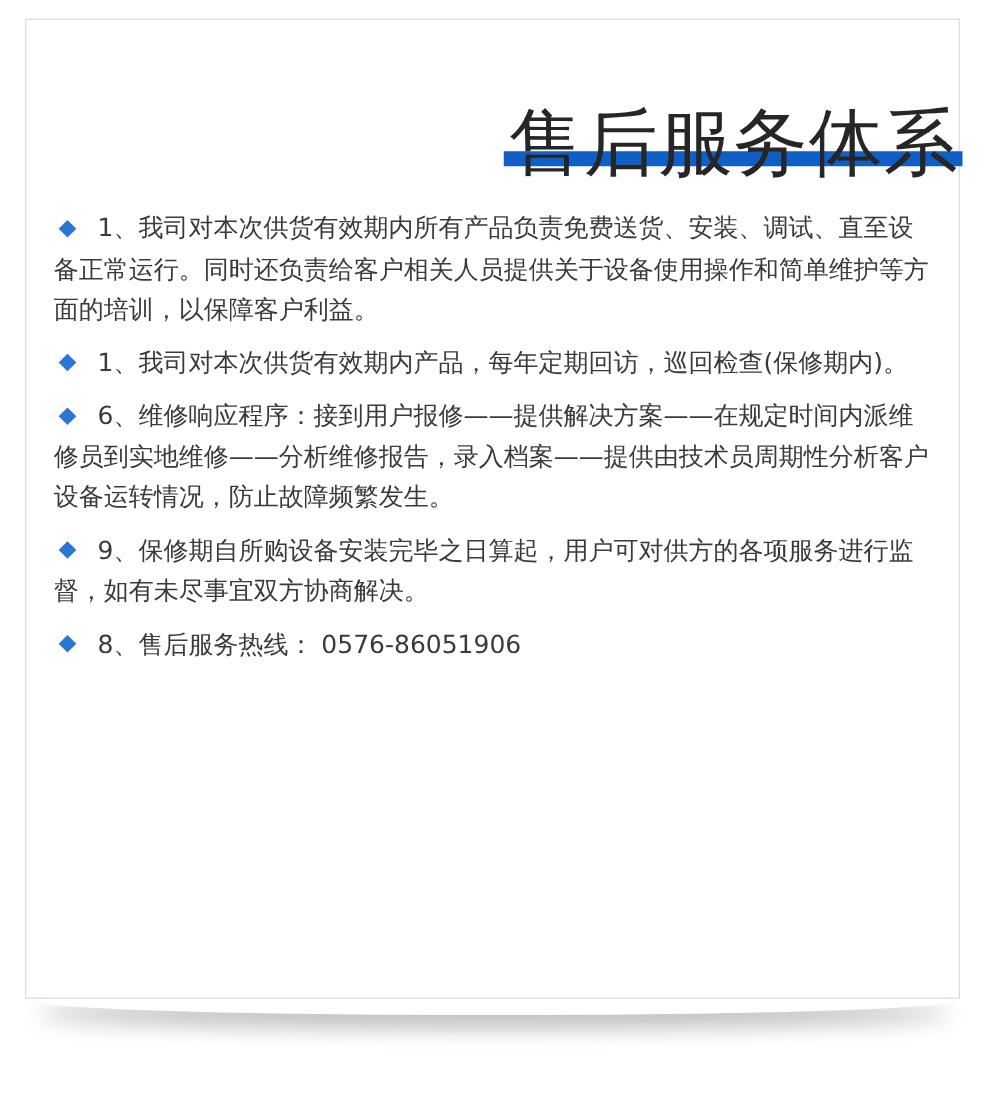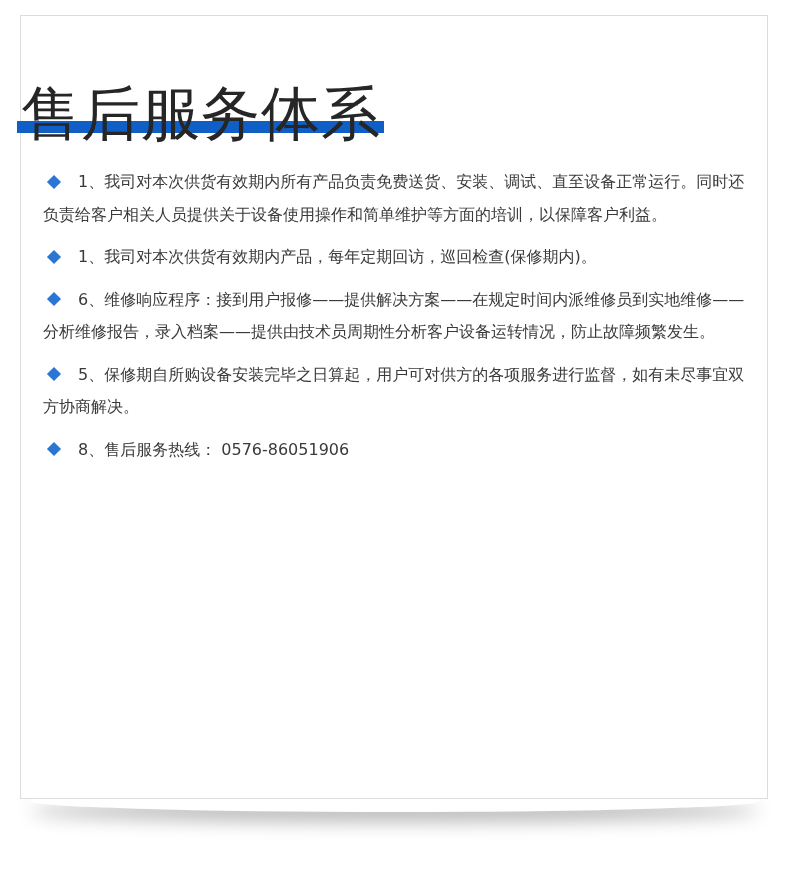--- a/index.html
+++ b/index.html
@@ -14,49 +14,49 @@
     box-shadow: 0 10px 18px rgba(0,0,0,0.28);
     background: transparent;
   }
   .card {
     position: absolute; left: 20px; top: 15px; width: 748px; height: 784px;
     background: #ffffff;
     border: 1px solid #dcdcdc;
     box-sizing: border-box;
   }
   .title-wrap {
-    position: absolute; left: 0; right: 0; top: 62px; text-align: left;
+    position: absolute; left: 0; right: 0; top: 62px; text-align: right;
   }
   .title-inner { position: relative; display: inline-block; }
   .title-bar {
     position: absolute; left: -4px; right: -3px; top: 43px; height: 12px;
     background: #0f5fc7;
   }
   .title {
     position: relative; font-size: 59px; line-height: 72px; color: #262626;
     letter-spacing: 1px; font-weight: 400;
   }
   .items { position: absolute; left: 22px; top: 150px; width: 706px; }
-  .item { font-size: 16px; line-height: 32.5px; color: #3a3a3a; margin-bottom: 10px; }
+  .item { font-size: 20px; line-height: 32.5px; color: #3a3a3a; margin-bottom: 10px; }
   .item .diamond {
     display: inline-block; width: 10px; height: 10px; background: #2a76d2;
     transform: rotate(45deg); margin: 0 19px 2px 6px; vertical-align: middle;
   }
 </style>
 </head>
 <body>
 
 <div class="shadow"></div>
 <div class="card">
   <div class="title-wrap">
     <div class="title-inner">
       <div class="title-bar"></div>
       <div class="title">售后服务体系</div>
     </div>
   </div>
   <div class="items">
     <div class="item"><span class="diamond"></span><span>1、我司对本次供货有效期内所有产品负责免费送货、安装、调试、直至设备正常运行。同时还负责给客户相关人员提供关于设备使用操作和简单维护等方面的培训，以保障客户利益。</span></div>
     <div class="item"><span class="diamond"></span><span>1、我司对本次供货有效期内产品，每年定期回访，巡回检查(保修期内)。</span></div>
     <div class="item"><span class="diamond"></span><span>6、维修响应程序：接到用户报修——提供解决方案——在规定时间内派维修员到实地维修——分析维修报告，录入档案——提供由技术员周期性分析客户设备运转情况，防止故障频繁发生。</span></div>
-    <div class="item"><span class="diamond"></span><span>5、保修期自所购设备安装完毕之日算起，用户可对供方的各项服务进行监督，如有未尽事宜双方协商解决。</span></div>
+    <div class="item"><span class="diamond"></span><span>9、保修期自所购设备安装完毕之日算起，用户可对供方的各项服务进行监督，如有未尽事宜双方协商解决。</span></div>
     <div class="item"><span class="diamond"></span><span>8、售后服务热线： 0576-86051906</span></div>
   </div>
 </div>
 
 </body></html>

